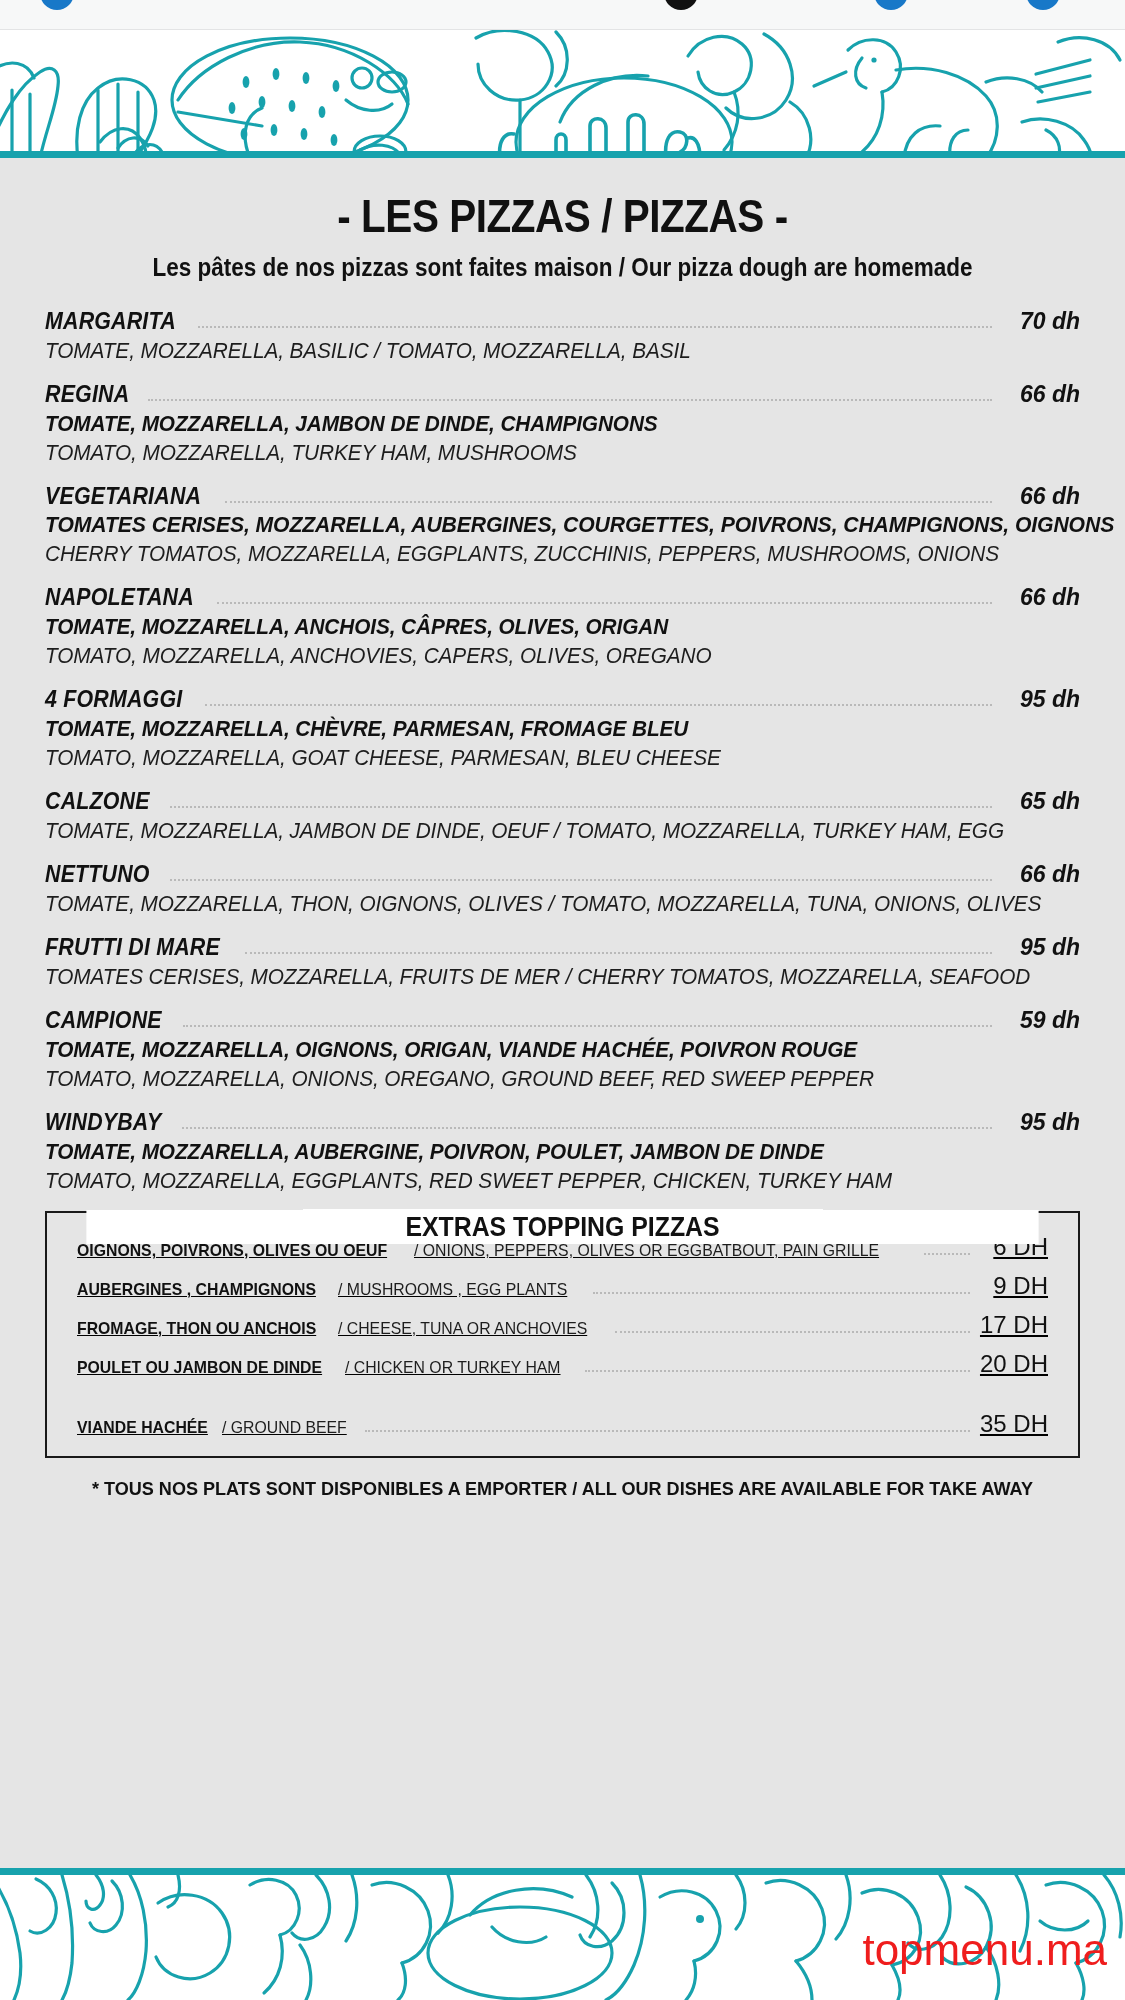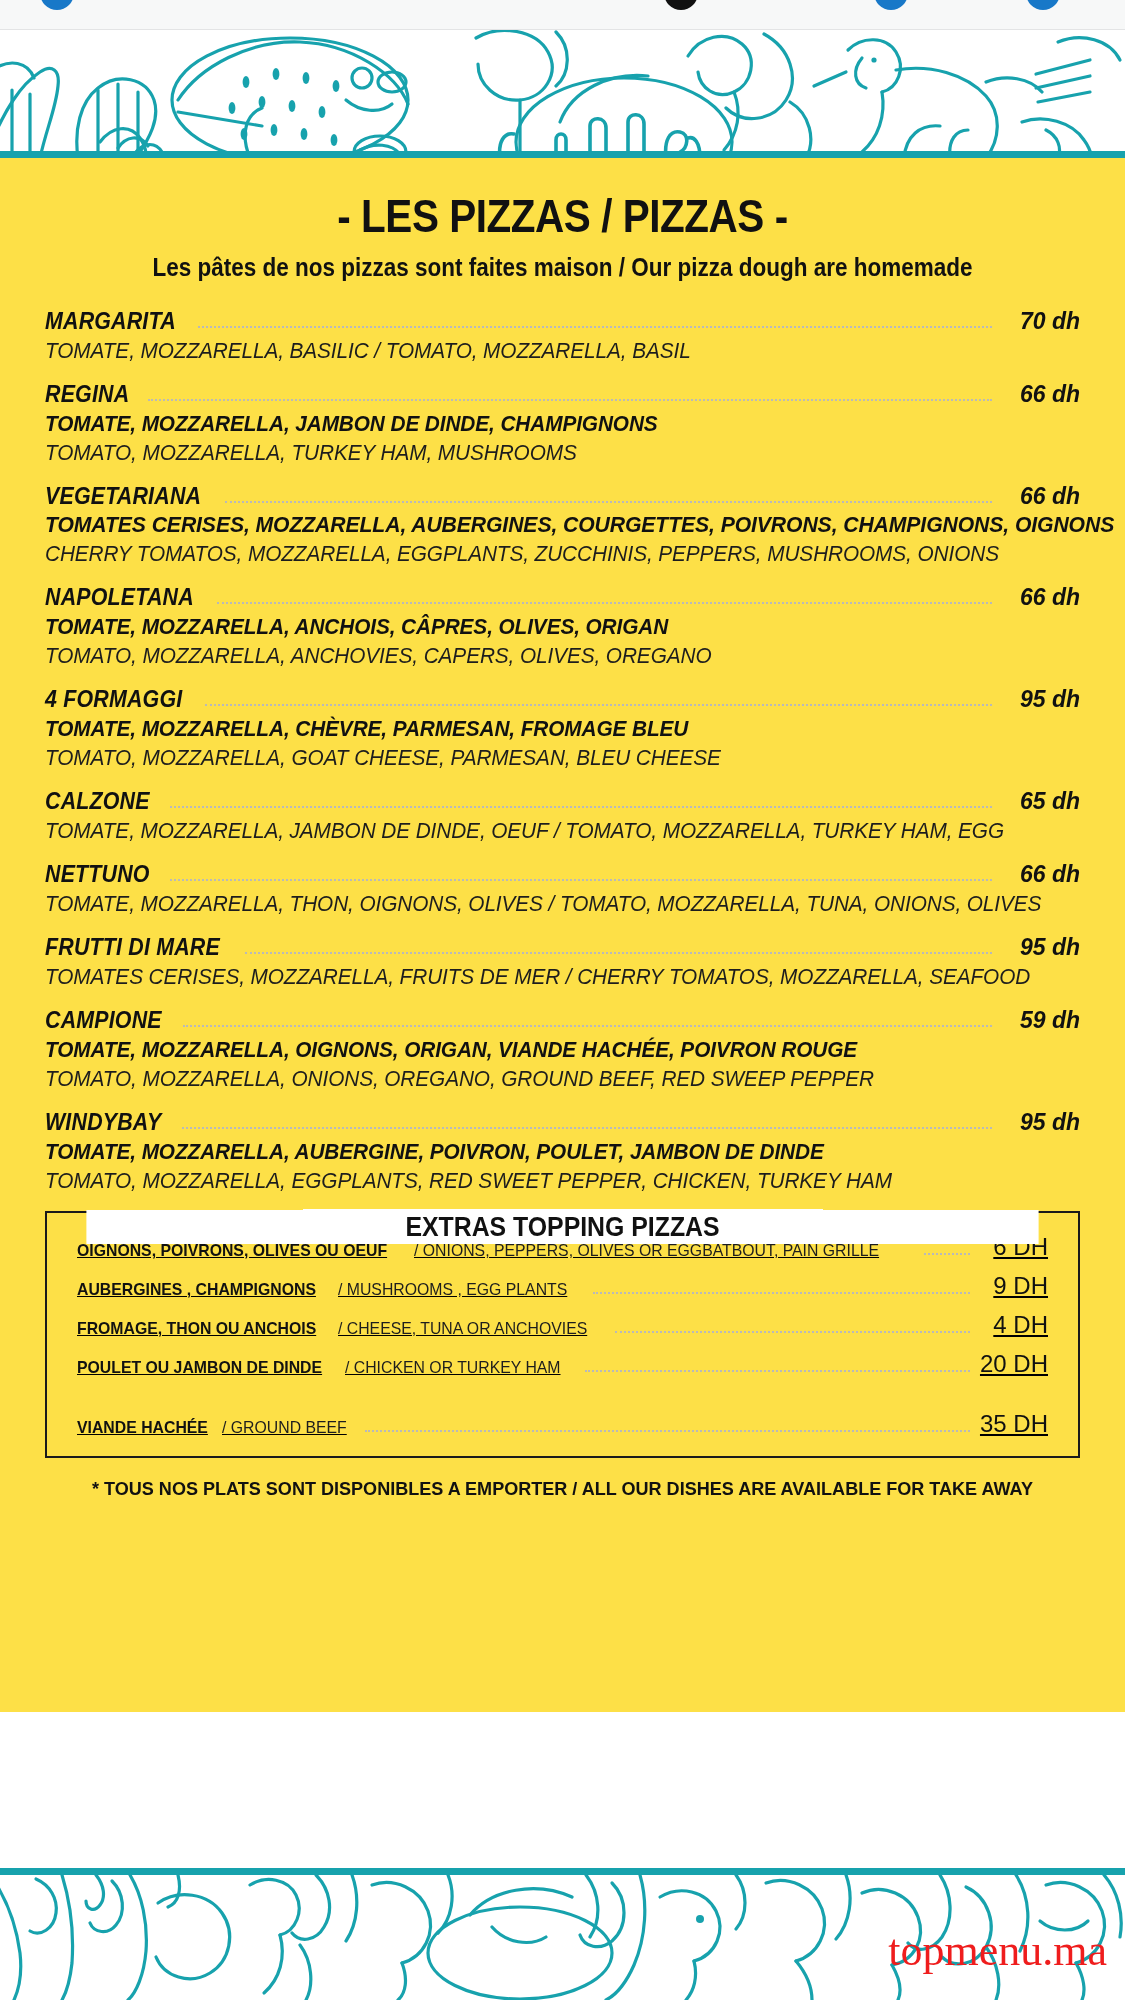--- a/index.html
+++ b/index.html
@@ -1,19 +1,19 @@
 <!DOCTYPE html>
 <html><head>
 <meta charset="utf-8">
 <style>
   * { margin:0; padding:0; box-sizing:border-box; }
   html,body { width:1125px; height:2000px; background:#ffffff;
     font-family:"Liberation Sans", sans-serif; overflow:hidden; }
 
-  .page { position:relative; width:1125px; height:1712px; background:#fde047; }
+  .page { position:relative; width:1125px; height:2000px; background:#e5e5e5; }
 
   
   .appbar { position:absolute; left:0; top:0; width:1125px; height:30px;
     background:#f7f8f8; overflow:hidden; }
   .appbar .hairline { position:absolute; left:0; bottom:0; width:100%; height:1px;
     background:#e3e4e5; }
   .ic { position:absolute; top:-24px; width:34px; height:34px; }
   .ic b { display:block; width:100%; height:100%; border-radius:50%; }
 
   
@@ -71,21 +71,21 @@
     margin-left:4px; transform-origin:left bottom; transform:scaleX(0.93); }
   .xleader { flex:1 1 auto; border-bottom:2px dotted #b9b9b9; margin:0 8px 6px 9px;
     min-width:8px; }
   .xprice { font-size:24px; font-weight:400; color:#111; white-space:nowrap;
     text-align:right; min-width:70px; }
 
   .footnote { text-align:center; font-size:19px; font-weight:700; color:#111;
     margin-top:20px; padding:0 20px; transform:scaleX(0.95); }
 
   .watermark { position:absolute; right:18px; top:1925px; font-size:44px;
-    color:#ef1d1d; font-family:Liberation Serif, serif; z-index:9; }
+    color:#ef1d1d; font-family:Liberation Sans, sans-serif; z-index:9; }
 </style>
 </head>
 <body>
 
 <div class="page">
 
   <div class="appbar">
     <div id="appbar-icons">
         <div class="ic" style="left: 40px;">
           <b style="background: rgb(24, 120, 200);"></b>
@@ -282,21 +282,21 @@
             <div class="xrow">
               <span class="xfr">AUBERGINES , CHAMPIGNONS</span>
               <span class="xen">/ MUSHROOMS , EGG PLANTS</span>
               <span class="xleader"></span>
               <span class="xprice">9 DH</span>
             </div>
             <div class="xrow">
               <span class="xfr">FROMAGE, THON OU ANCHOIS</span>
               <span class="xen">/ CHEESE, TUNA OR ANCHOVIES</span>
               <span class="xleader"></span>
-              <span class="xprice">4 DH</span>
+              <span class="xprice">17 DH</span>
             </div>
             <div class="xrow">
               <span class="xfr">POULET OU JAMBON DE DINDE</span>
               <span class="xen">/ CHICKEN OR TURKEY HAM</span>
               <span class="xleader"></span>
               <span class="xprice">20 DH</span>
             </div>
             <div class="xrow">
               <span class="xfr">VIANDE HACHÉE</span>
               <span class="xen">/ GROUND BEEF</span>

